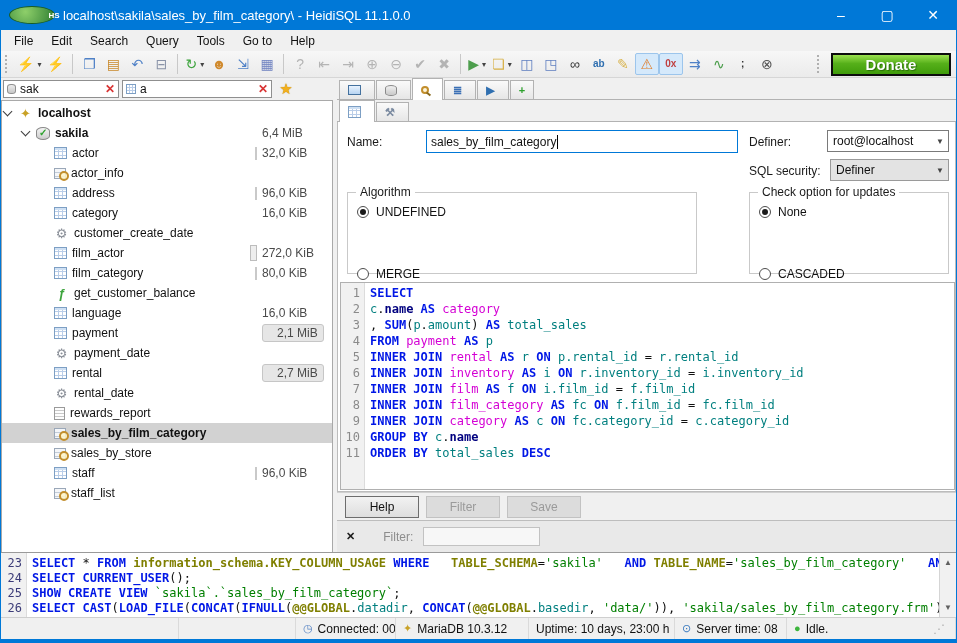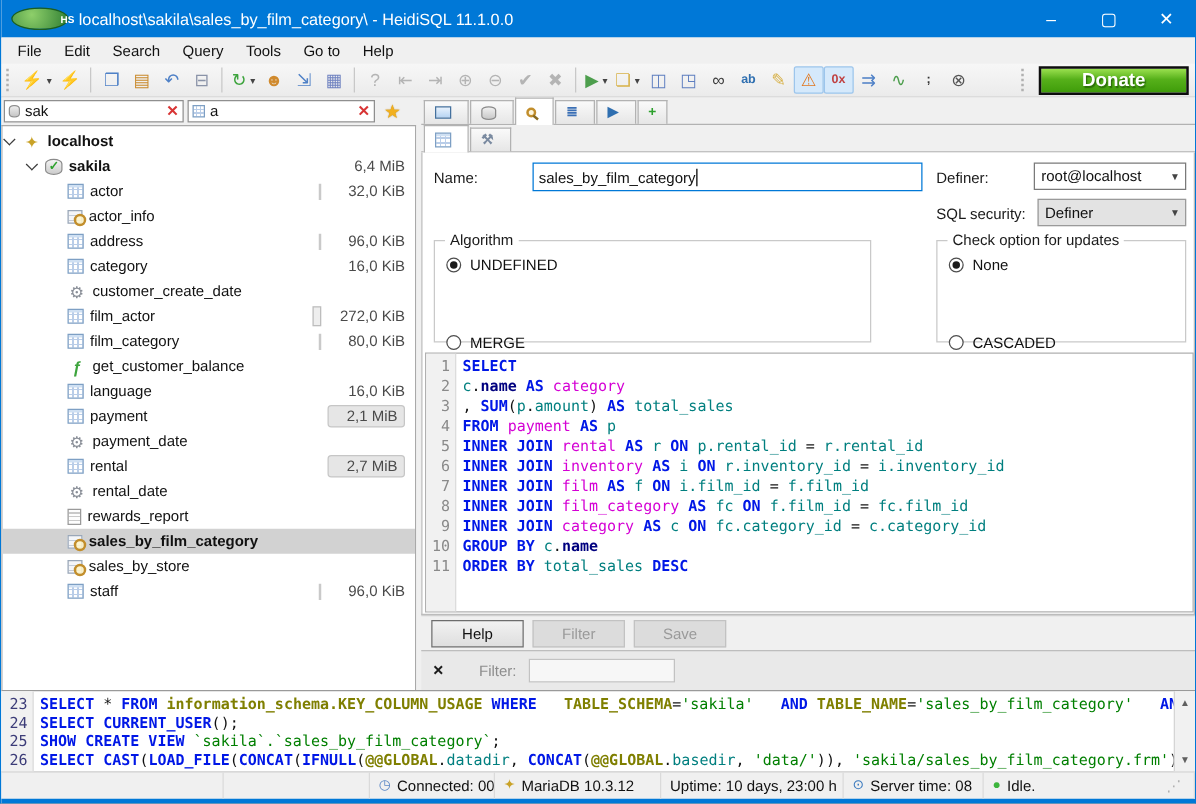--- a/index.html
+++ b/index.html
@@ -42,42 +42,42 @@
 
   
   .main { height:474px; display:flex; }
   .left-panel { width:332px; display:flex; flex-direction:column; background:#f0f0f0; flex:0 0 auto; }
   .splitter { width:4px; background:#f0f0f0; flex:0 0 auto; }
   .right-panel { flex:1; display:flex; flex-direction:column; min-width:0; }
 
   
   .filter-row { height:22px; display:flex; align-items:center; padding:2px 2px; gap:3px; }
   .filter-input { height:18px; background:#fff; border:1px solid #8f8f8f; display:flex; align-items:center; padding:0 3px; gap:4px; }
-  .fi-db { width:144px; }
+  .fi-db { width:116px; }
   .fi-tbl { width:150px; }
   .filter-text { flex:1; font-size:12px; }
   .clear-x { color:#d83434; font-weight:bold; font-size:12px; line-height:1; }
   .star-btn { width:22px; text-align:center; color:#f2b01e; font-size:15px; text-shadow:0 0 1px #a87400; }
   .mini-db { width:9px; height:10px; background:linear-gradient(#ededed,#c6c6c6); border:1px solid #8f8f8f; border-radius:4px/3px; flex:0 0 auto; }
   .mini-table { width:10px; height:10px; border:1px solid #7d9fc4; background:#fff; flex:0 0 auto;
     background-image:repeating-linear-gradient(to right,transparent 0 2px,#b9cde8 2px 3px),
                      repeating-linear-gradient(to bottom,transparent 0 2px,#b9cde8 2px 3px); }
 
   
   .tree { flex:1; background:#fff; border:1px solid #a9a9a9; border-bottom:none; padding-top:2px; overflow:hidden; }
   .tree-row { height:20px; display:flex; align-items:center; padding-right:8px; }
   .tree-row.selected { background:#d2d2d2; }
   .tree-row .bold { font-weight:bold; }
   .indent { flex:0 0 auto; }
   .chev { width:7px; height:7px; border-right:1.4px solid #3c3c3c; border-bottom:1.4px solid #3c3c3c;
           transform:rotate(45deg); margin:-3px 7px 0 2px; flex:0 0 auto; }
   .chev-spacer { width:16px; flex:0 0 auto; }
   .tree-label { margin-left:5px; white-space:nowrap; }
   .tree-right { margin-left:auto; display:flex; align-items:center; }
-  .tree-size { width:62px; text-align:right; color:#4a4a4a; }
+  .tree-size { width:62px; text-align:left; color:#4a4a4a; }
   .bar-s { width:2px; height:13px; background:#c9c9c9; margin-right:5px; }
   .bar-m { width:7px; height:16px; border:1px solid #bdbdbd; background:#eee; margin-right:5px; }
   .size-box { background:#e6e6e6; border:1px solid #c6c6c6; border-radius:3px; padding:1px 5px 1px 14px; }
   .ti { flex:0 0 auto; display:inline-block; position:relative; }
   .ti-table { width:13px; height:12px; border:1px solid #7d9fc4; background:#fff;
     background-image:repeating-linear-gradient(to right,transparent 0 3px,#b9cde8 3px 4px),
                      repeating-linear-gradient(to bottom,transparent 0 3px,#b9cde8 3px 4px);
     box-shadow:inset 0 2px 0 #cfe0f3; }
   .ti-view { width:12px; height:11px; border:1px solid #9aa7b8; background:#f4f6f9;
     background-image:repeating-linear-gradient(to bottom,transparent 0 3px,#c3ccd8 3px 4px); }
@@ -461,20 +461,27 @@
           <div class="tree-row">
             <span class="indent" style="width: 36px;"></span>
             <span class="chev-spacer"></span>
             <span class="ti ti-table"></span>
             <span class="tree-label">staff</span>
             <span class="tree-right">
               <span class="bar-s"></span>
               <span class="tree-size">96,0 KiB</span>
             </span>
           </div>
+          <div class="tree-row">
+            <span class="indent" style="width: 36px;"></span>
+            <span class="chev-spacer"></span>
+            <span class="ti ti-view"></span>
+            <span class="tree-label">staff_list</span>
+            <span class="tree-right"></span>
+          </div>
         </div>
     </div>
 
     <div class="splitter"></div>
 
     <div class="right-panel">
       <div class="tabstrip" id="main-tabs">
           <div class="tab">
             <span class="tic tic-host"></span>
             <span class="tab-label"></span>

